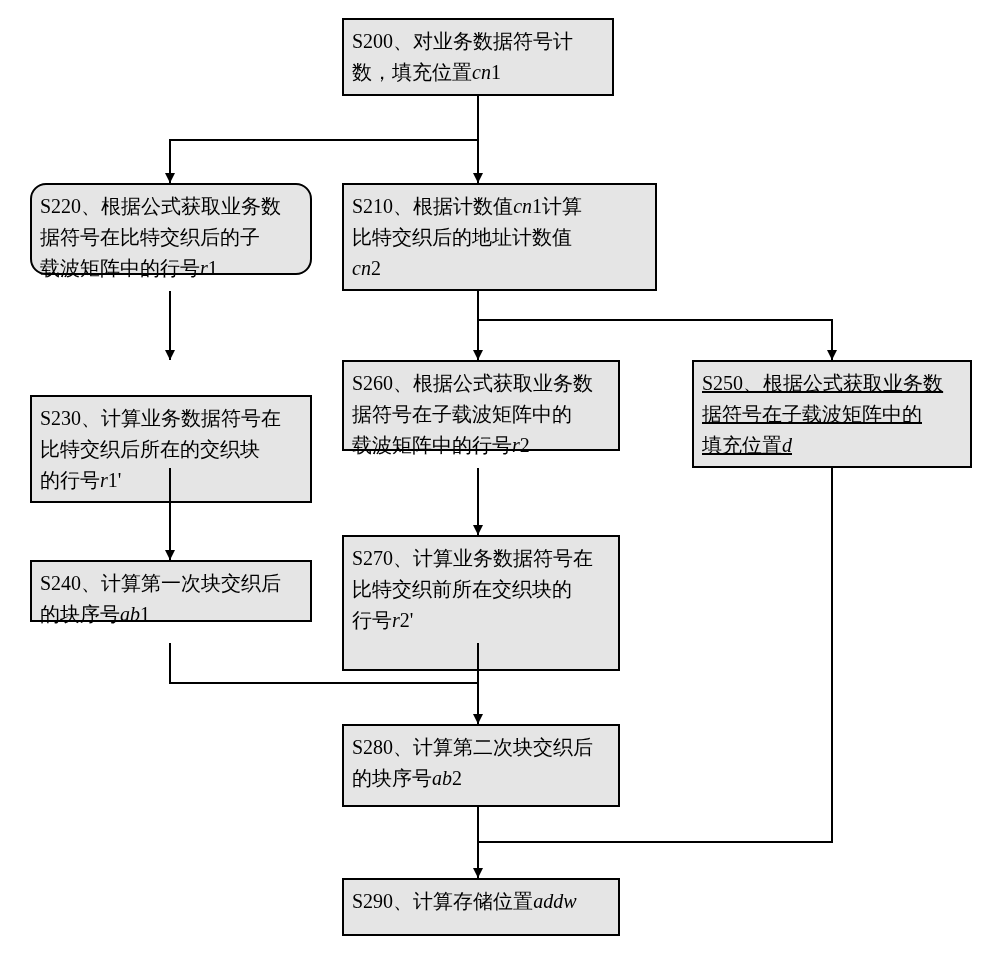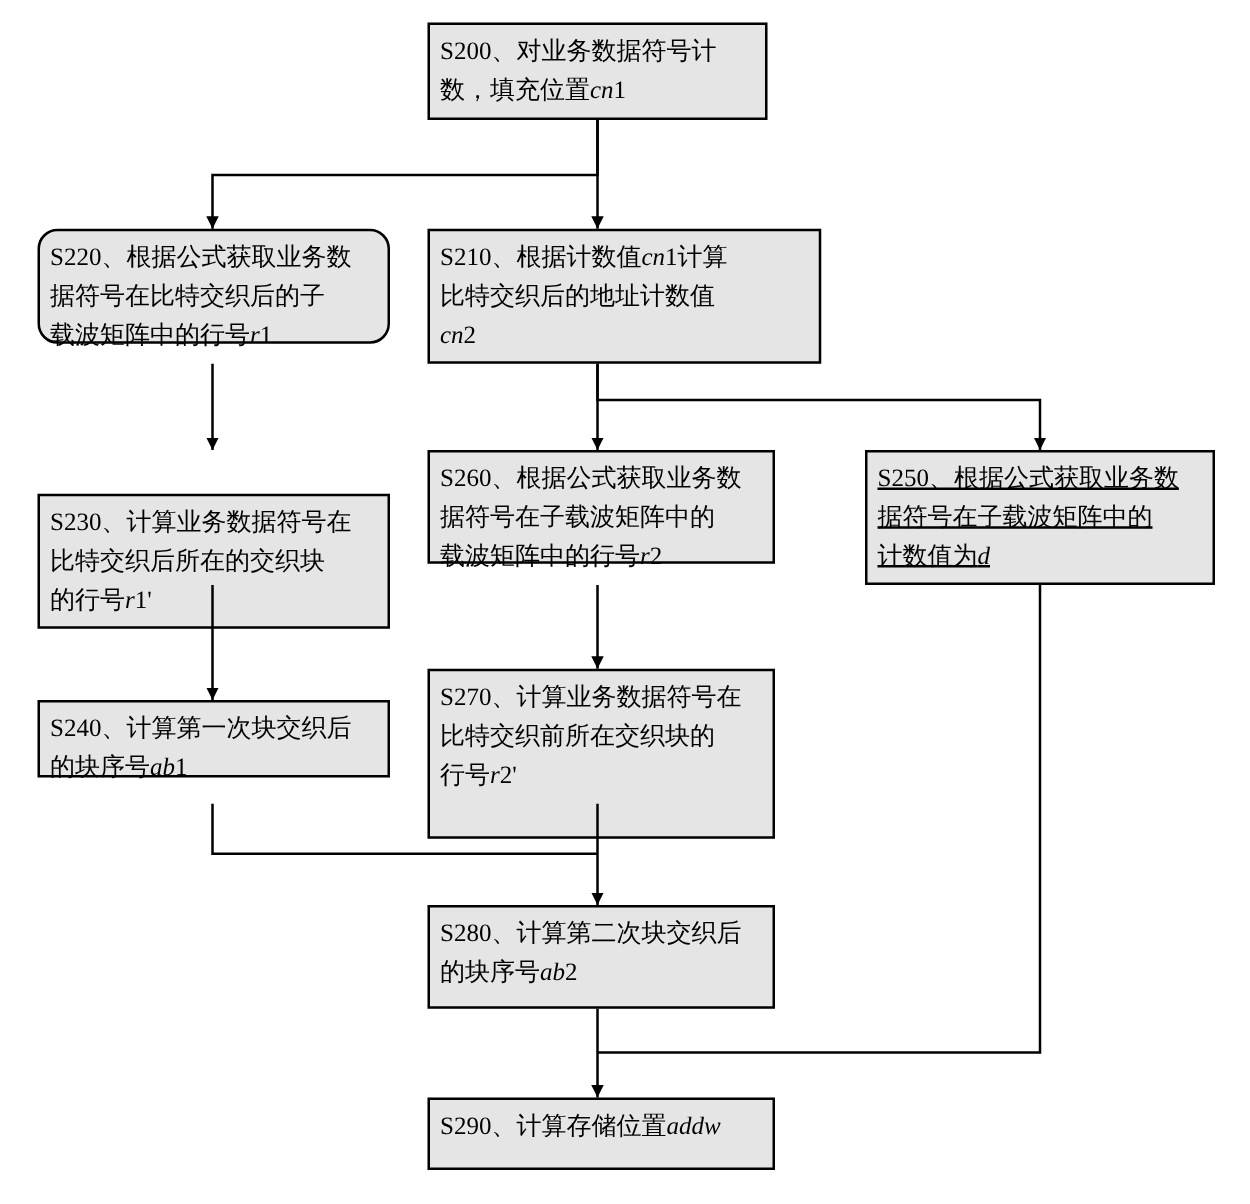--- a/index.html
+++ b/index.html
@@ -64,21 +64,21 @@
 
   <div class="box" style="left:342px; top:360px; width:278px; height:91px;">
     <span>S260、根据公式获取业务数</span><br>
     <span>据符号在子载波矩阵中的</span><br>
     <span>载波矩阵中的行号</span><span class="it">r</span><span>2</span>
   </div>
 
   <div class="box" style="left:692px; top:360px; width:280px; height:108px;text-decoration:underline;">
     <span>S250、根据公式获取业务数</span><br>
     <span>据符号在子载波矩阵中的</span><br>
-    <span>计数值为</span><span class="it">d</span>
+    <span>填充位置</span><span class="it">d</span>
   </div>
 
   <div class="box" style="left:30px; top:560px; width:282px; height:62px;">
     <span>S240、计算第一次块交织后</span><br>
     <span>的块序号</span><span class="it">ab</span><span>1</span>
   </div>
 
   <div class="box" style="left:342px; top:535px; width:278px; height:136px;">
     <span>S270、计算业务数据符号在</span><br>
     <span>比特交织前所在交织块的</span><br>

